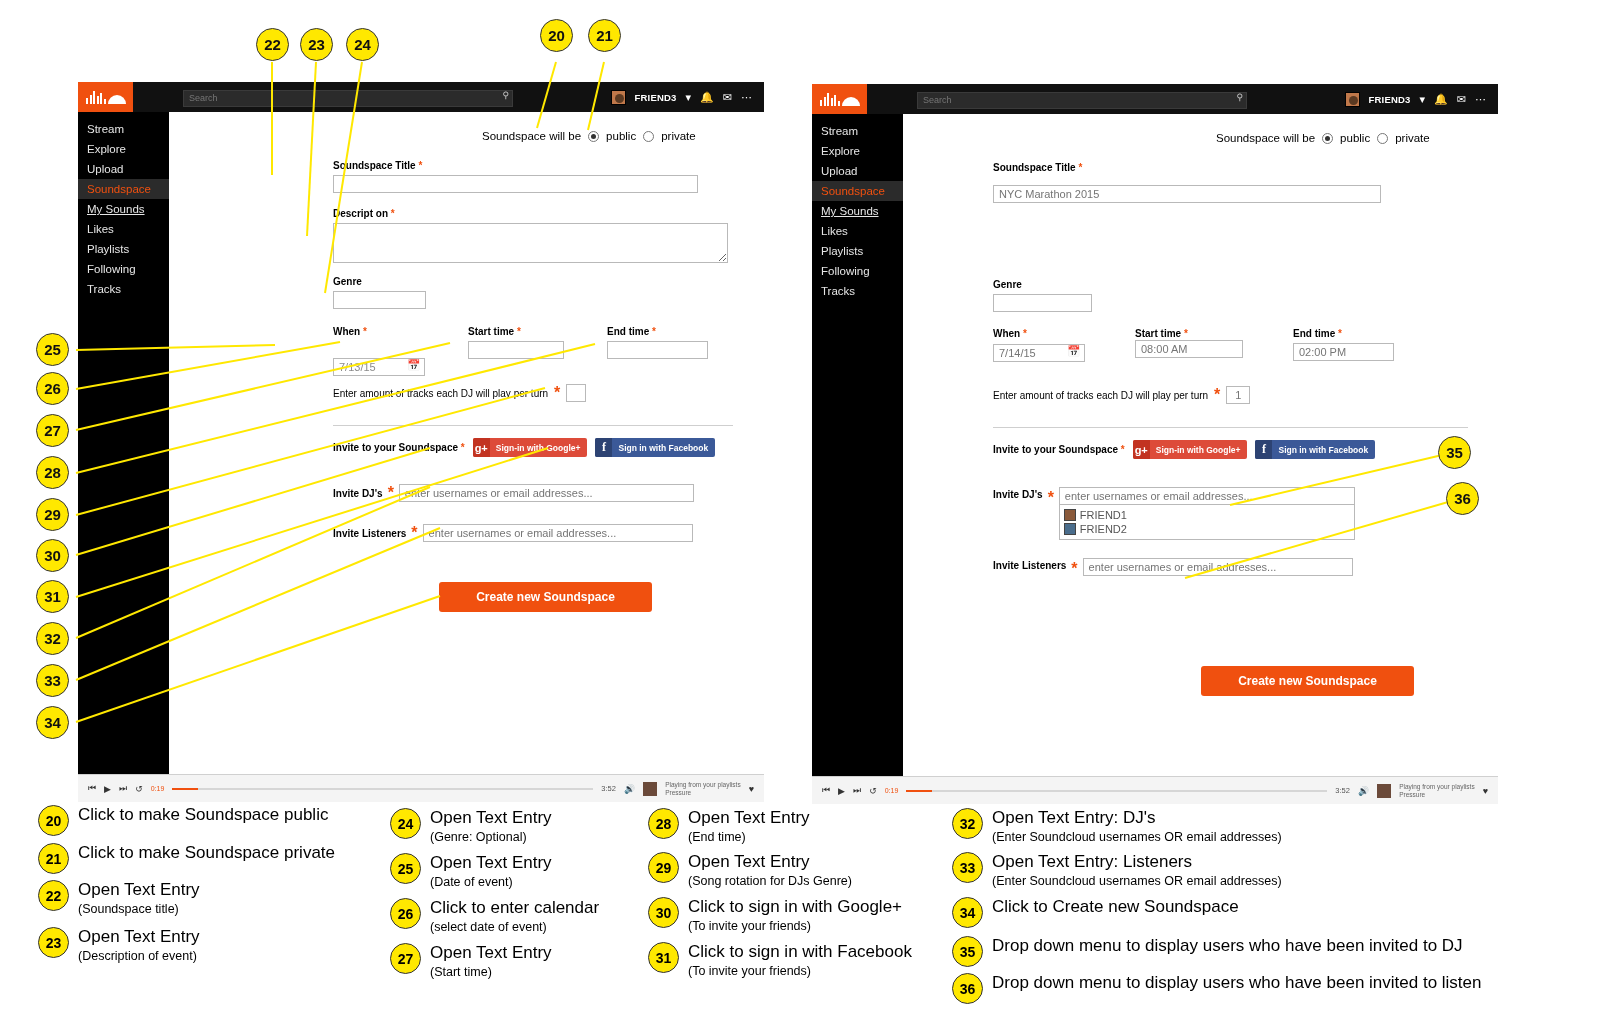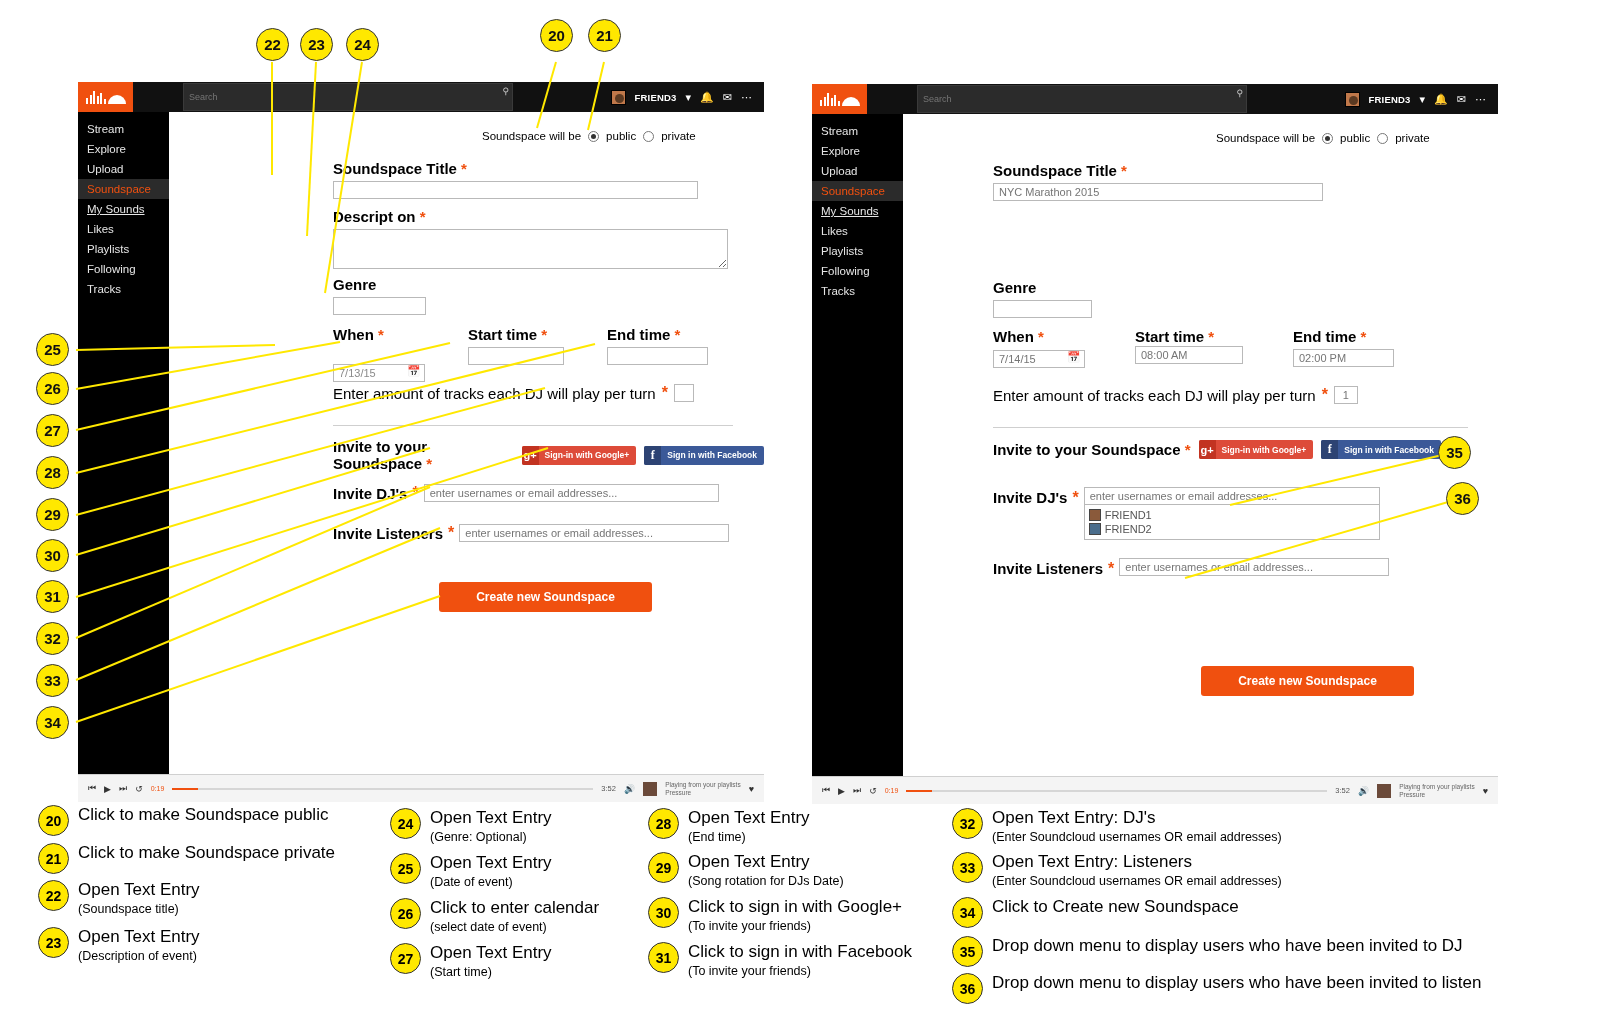--- a/index.html
+++ b/index.html
@@ -22,21 +22,21 @@
     background:#111; display:flex; align-items:center;
   }
   .logo-box { width:55px; height:30px; background:#f0500f; position:relative; }
   .logo-bars { position:absolute; left:8px; bottom:8px; display:flex; align-items:flex-end; gap:1.5px; }
   .logo-bars i { display:block; width:2px; background:#fff; }
   .logo-cloud { position:absolute; left:30px; bottom:8px; width:18px; height:9px;
       background:#fff; border-radius:9px 9px 0 0; }
 
   .search-wrap { position:relative; margin-left:50px; }
   .search-input {
-    width:330px; height:28px; background:#2b2b2b; border:1px solid #3a3a3a;
+    width:330px; height:17px; background:#2b2b2b; border:1px solid #3a3a3a;
     color:#9a9a9a; font-size:9px; padding:1px 18px 1px 5px;
     font-family:"Liberation Sans", sans-serif;
   }
   .search-ico { position:absolute; right:4px; top:3px; color:#ccc; font-size:9px; }
 
   .topright { margin-left:auto; display:flex; align-items:center; gap:9px; padding-right:12px; }
   .avatar-sm { width:15px; height:15px; background:#c0784a; border:1px solid #000;
                display:inline-block; position:relative; }
   .avatar-sm:after { content:""; position:absolute; left:3px; top:3px; width:9px; height:9px;
                background:#5b3a22; border-radius:50%; }
@@ -53,21 +53,21 @@
 
   .content { position:absolute; left:99px; top:30px; right:0; bottom:0; background:#fff; }
 
   
   .vis-row { display:flex; align-items:center; gap:7px; font-size:11.5px; }
   .radio { width:11px; height:11px; border-radius:50%; border:1px solid #777; display:inline-block;
            position:relative; background:#fff; }
   .radio.on:after { content:""; position:absolute; left:2px; top:2px; width:5px; height:5px;
            border-radius:50%; background:#333; }
 
-  .lbl { font-size:15px; font-weight:bold; }
+  .lbl { font-size:10px; font-weight:bold; }
   .req { color:#f0500f; font-weight:bold; }
   .field {
     border:1px solid #b9b9b9; background:#fff; height:18px; font-size:11px;
     color:#8b8b8b; padding:2px 5px; font-family:"Liberation Sans", sans-serif;
   }
   .field.ph { color:#9c9c9c; }
   .textarea { height:40px; }
 
   .hr { border:0; border-top:1px solid #cfcfcf; }
 
@@ -355,21 +355,21 @@
       <span class="radio on"></span>
       <span>public</span>
       <span class="radio"></span>
       <span>private</span>
     </div>
 
     <div style="position:absolute; left:82px; top:48px;">
       <div class="lbl">
         <span>Soundspace Title</span> <span class="req">*</span>
       </div>
-      <input class="field ph" style="width: 330px; margin-top: 4px;" placeholder="NYC Marathon 2015">
+      <input class="field ph" style="width: 388px; margin-top: 12px;" placeholder="NYC Marathon 2015">
     </div>
 
 
     <div style="position:absolute; left:82px; top:165px;">
       <div class="lbl">Genre</div>
       <input class="field" style="width: 99px; margin-top: 4px;" value="">
     </div>
 
     <div style="position:absolute; left:82px; top:214px; display:flex; gap:50px;">
       <div>
@@ -546,21 +546,21 @@
     <span class="lg-bub">28</span>
     <span class="lg-txt">
       <span class="lg-main">Open Text Entry</span><br>
       <span class="lg-sub">(End time)</span>
     </span>
   </div>
   <div class="lg-item" style="left:648px; top:52px;">
     <span class="lg-bub">29</span>
     <span class="lg-txt">
       <span class="lg-main">Open Text Entry</span><br>
-      <span class="lg-sub">(Song rotation for DJs Date)</span>
+      <span class="lg-sub">(Song rotation for DJs Genre)</span>
     </span>
   </div>
   <div class="lg-item" style="left:648px; top:97px;">
     <span class="lg-bub">30</span>
     <span class="lg-txt">
       <span class="lg-main">Click to sign in with Google+</span><br>
       <span class="lg-sub">(To invite your friends)</span>
     </span>
   </div>
   <div class="lg-item" style="left:648px; top:142px;">

